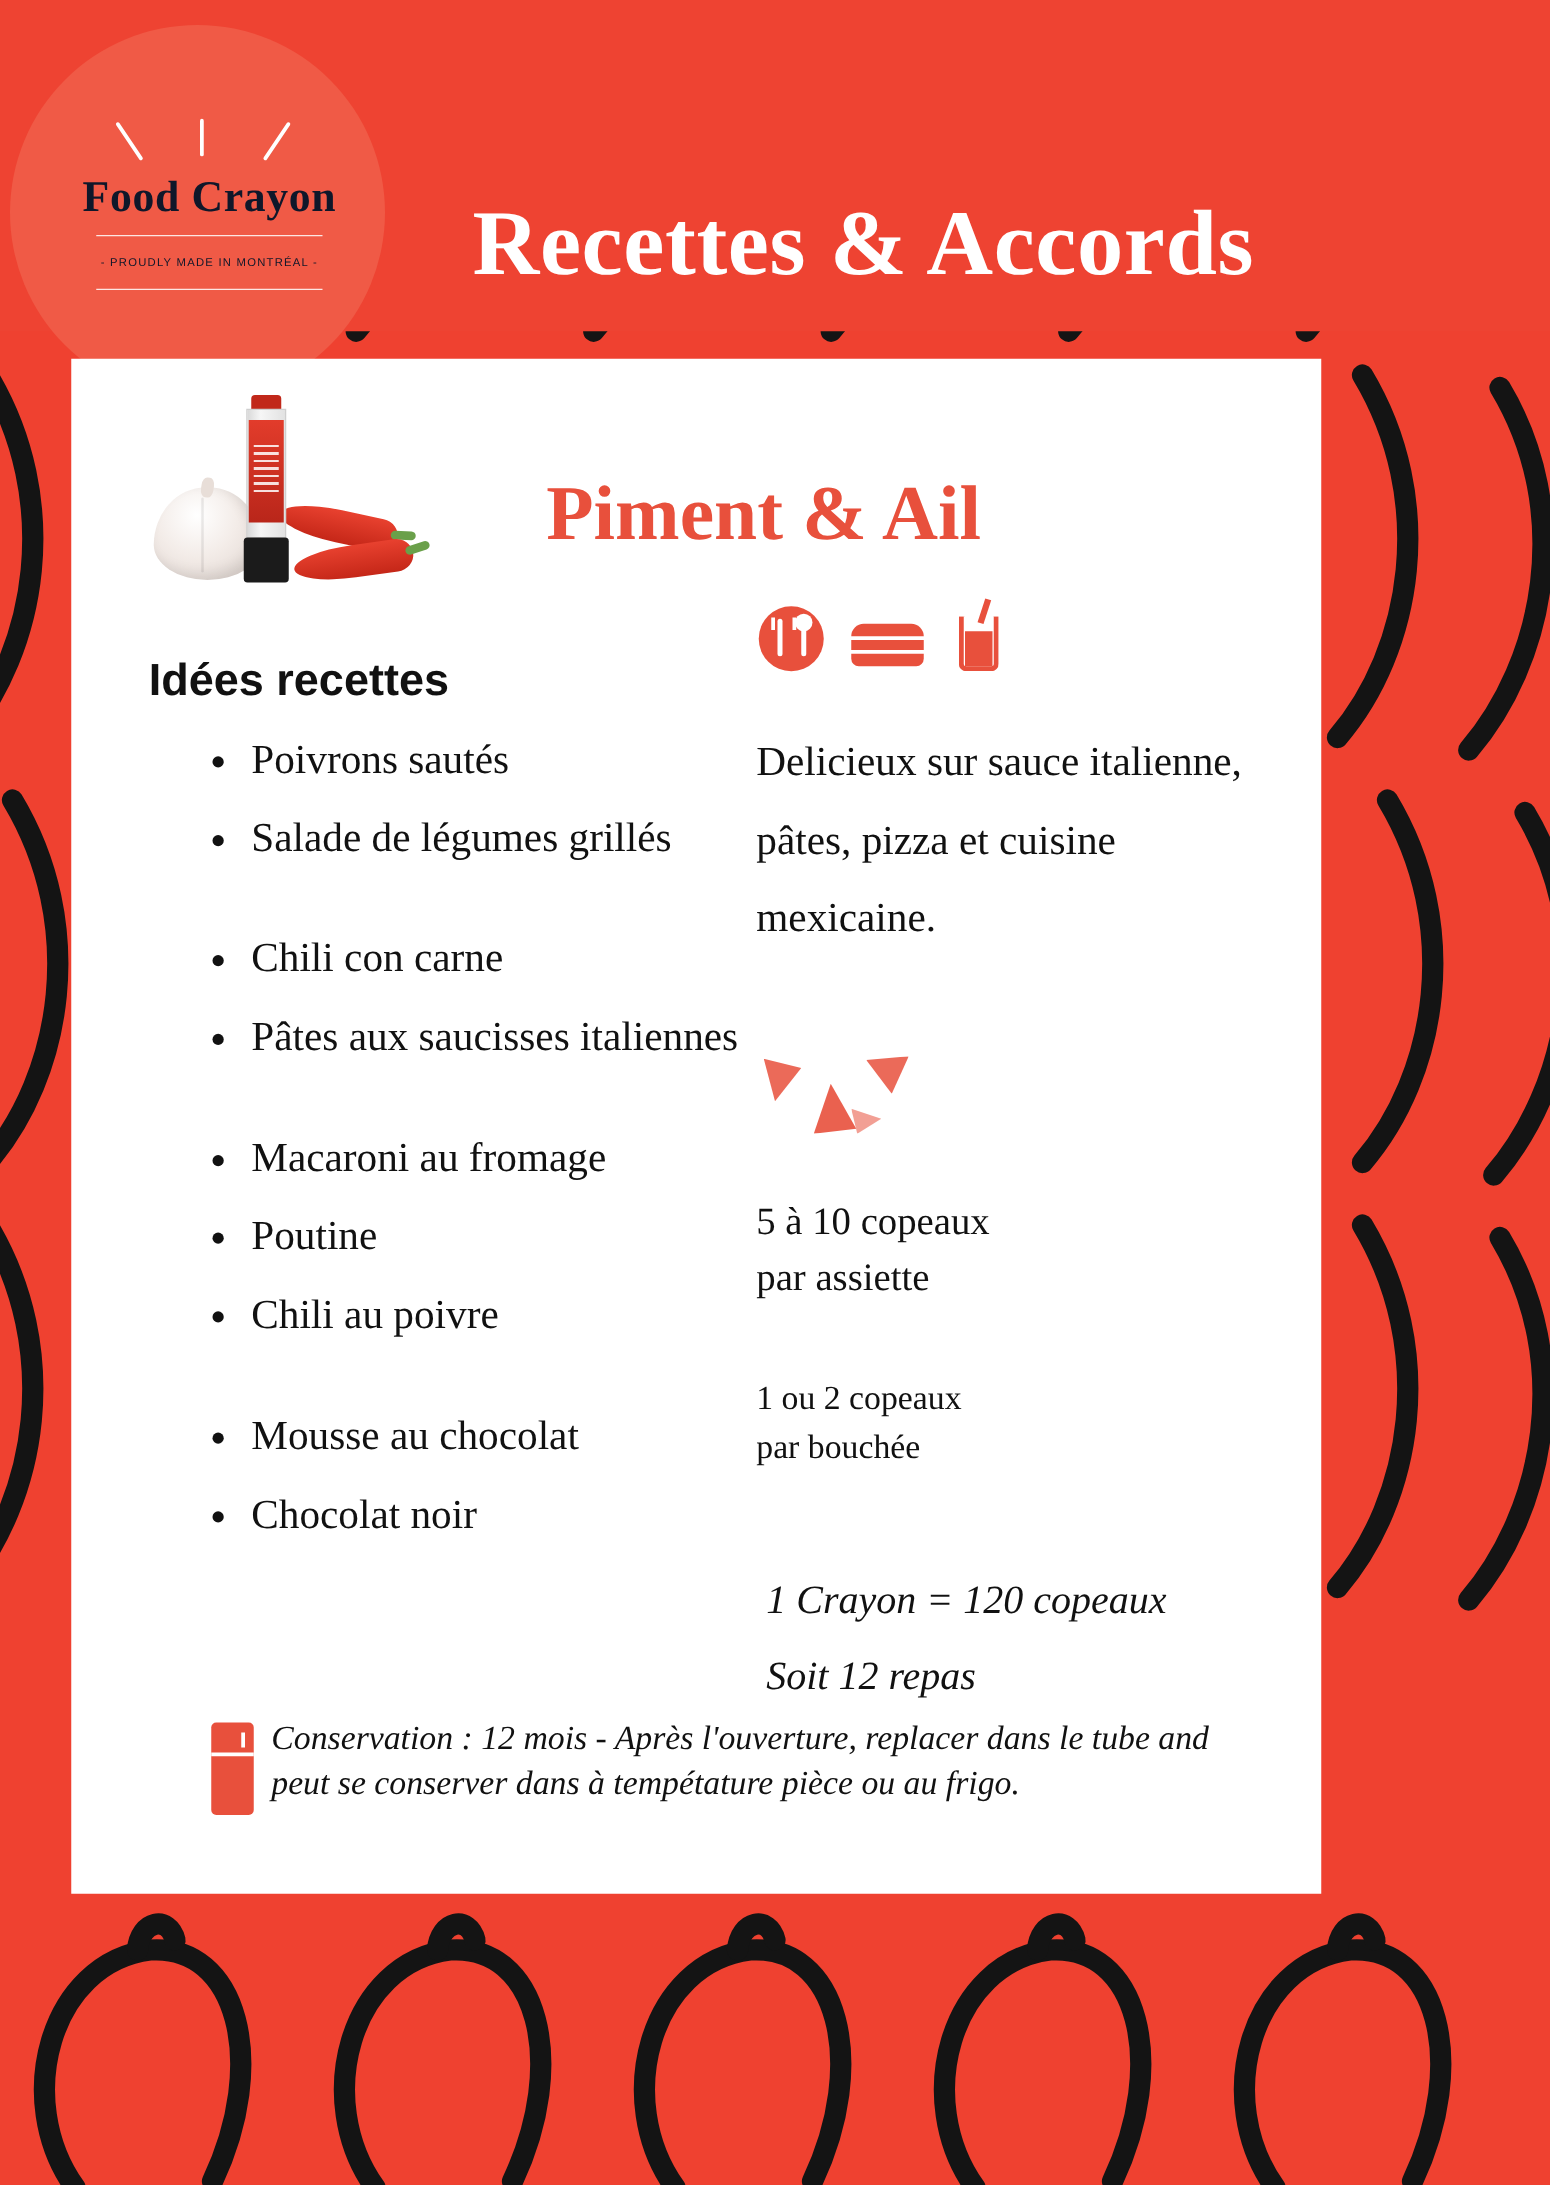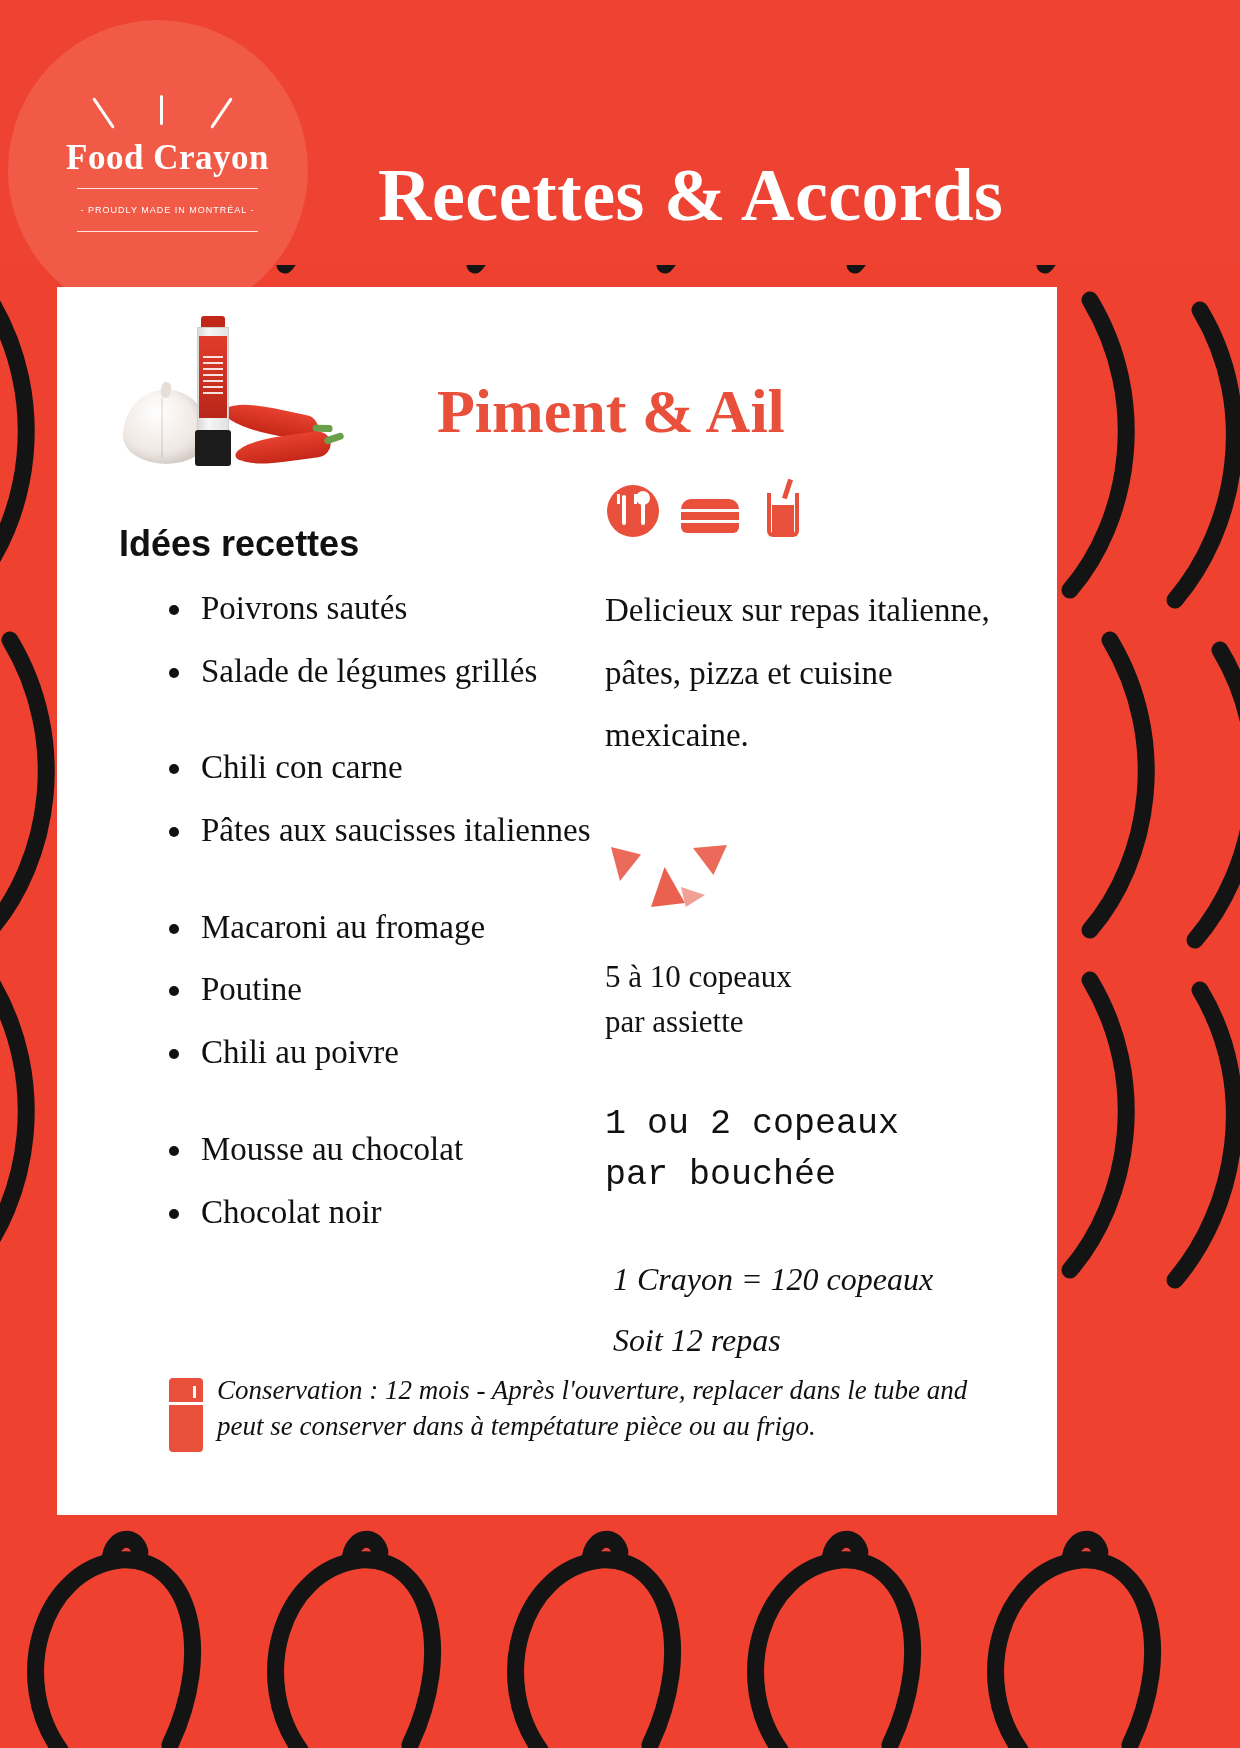--- a/index.html
+++ b/index.html
@@ -36,21 +36,21 @@
     border-radius: 50%;
     background: #f05a46;
     z-index: 3;
   }
   #logo-inner {
     position: absolute;
     top: 95px; left: 60px;
     width: 215px;
     z-index: 4;
     text-align: center;
-    color: #ffffff;
+    color: #0f172a;
   }
   #logo-rays {
     height: 42px;
     position: relative;
   }
   #logo-rays span {
     position: absolute;
     background: #ffffff;
     width: 3px;
     border-radius: 2px;
@@ -285,21 +285,21 @@
   .flake {
     position: absolute;
     background: #e8503c;
   }
   .flake.f1 { left: 4px; top: 4px;  width: 30px; height: 34px; clip-path: polygon(0 0,100% 22%,30% 100%); opacity:.85;}
   .flake.f2 { left: 44px; top: 24px; width: 34px; height: 40px; clip-path: polygon(40% 0,100% 90%,0 100%); opacity:.9;}
   .flake.f3 { left: 86px; top: 2px;  width: 34px; height: 30px; clip-path: polygon(0 10%,100% 0,60% 100%); opacity:.85;}
   .flake.f4 { left: 74px; top: 44px; width: 24px; height: 20px; clip-path: polygon(0 0,100% 40%,20% 100%); opacity:.55;}
 
   #dose-1 { top: 668px; font-size: 31px; line-height: 1.45; }
-  #dose-2 { top: 812px; font-size: 35px; line-height: 1.45; font-family: Liberation Mono, monospace; }
+  #dose-2 { top: 812px; font-size: 27px; line-height: 1.45; }
 
   #yield-block {
     top: 962px; left: 556px;
     font-style: italic;
     font-size: 32px;
     line-height: 1.9;
     width: 430px;
   }
 
   
@@ -492,21 +492,21 @@
       </ul>
     </div>
     <div class="grp">
       <ul>
         <li>Mousse au chocolat</li>
         <li>Chocolat noir</li>
       </ul>
     </div>
   </div>
 
-  <div class="right-col" id="pairing-text">Delicieux sur repas italienne, pâtes, pizza et cuisine mexicaine.</div>
+  <div class="right-col" id="pairing-text">Delicieux sur sauce italienne, pâtes, pizza et cuisine mexicaine.</div>
 
   <div id="heat-flakes">
     <span class="flake f1"></span>
       <span class="flake f2"></span>
     <span class="flake f3"></span>
       <span class="flake f4"></span>
   </div>
 
   <div class="right-col" id="dose-1" style="white-space:pre-line">5 à 10 copeaux
 par assiette</div>

